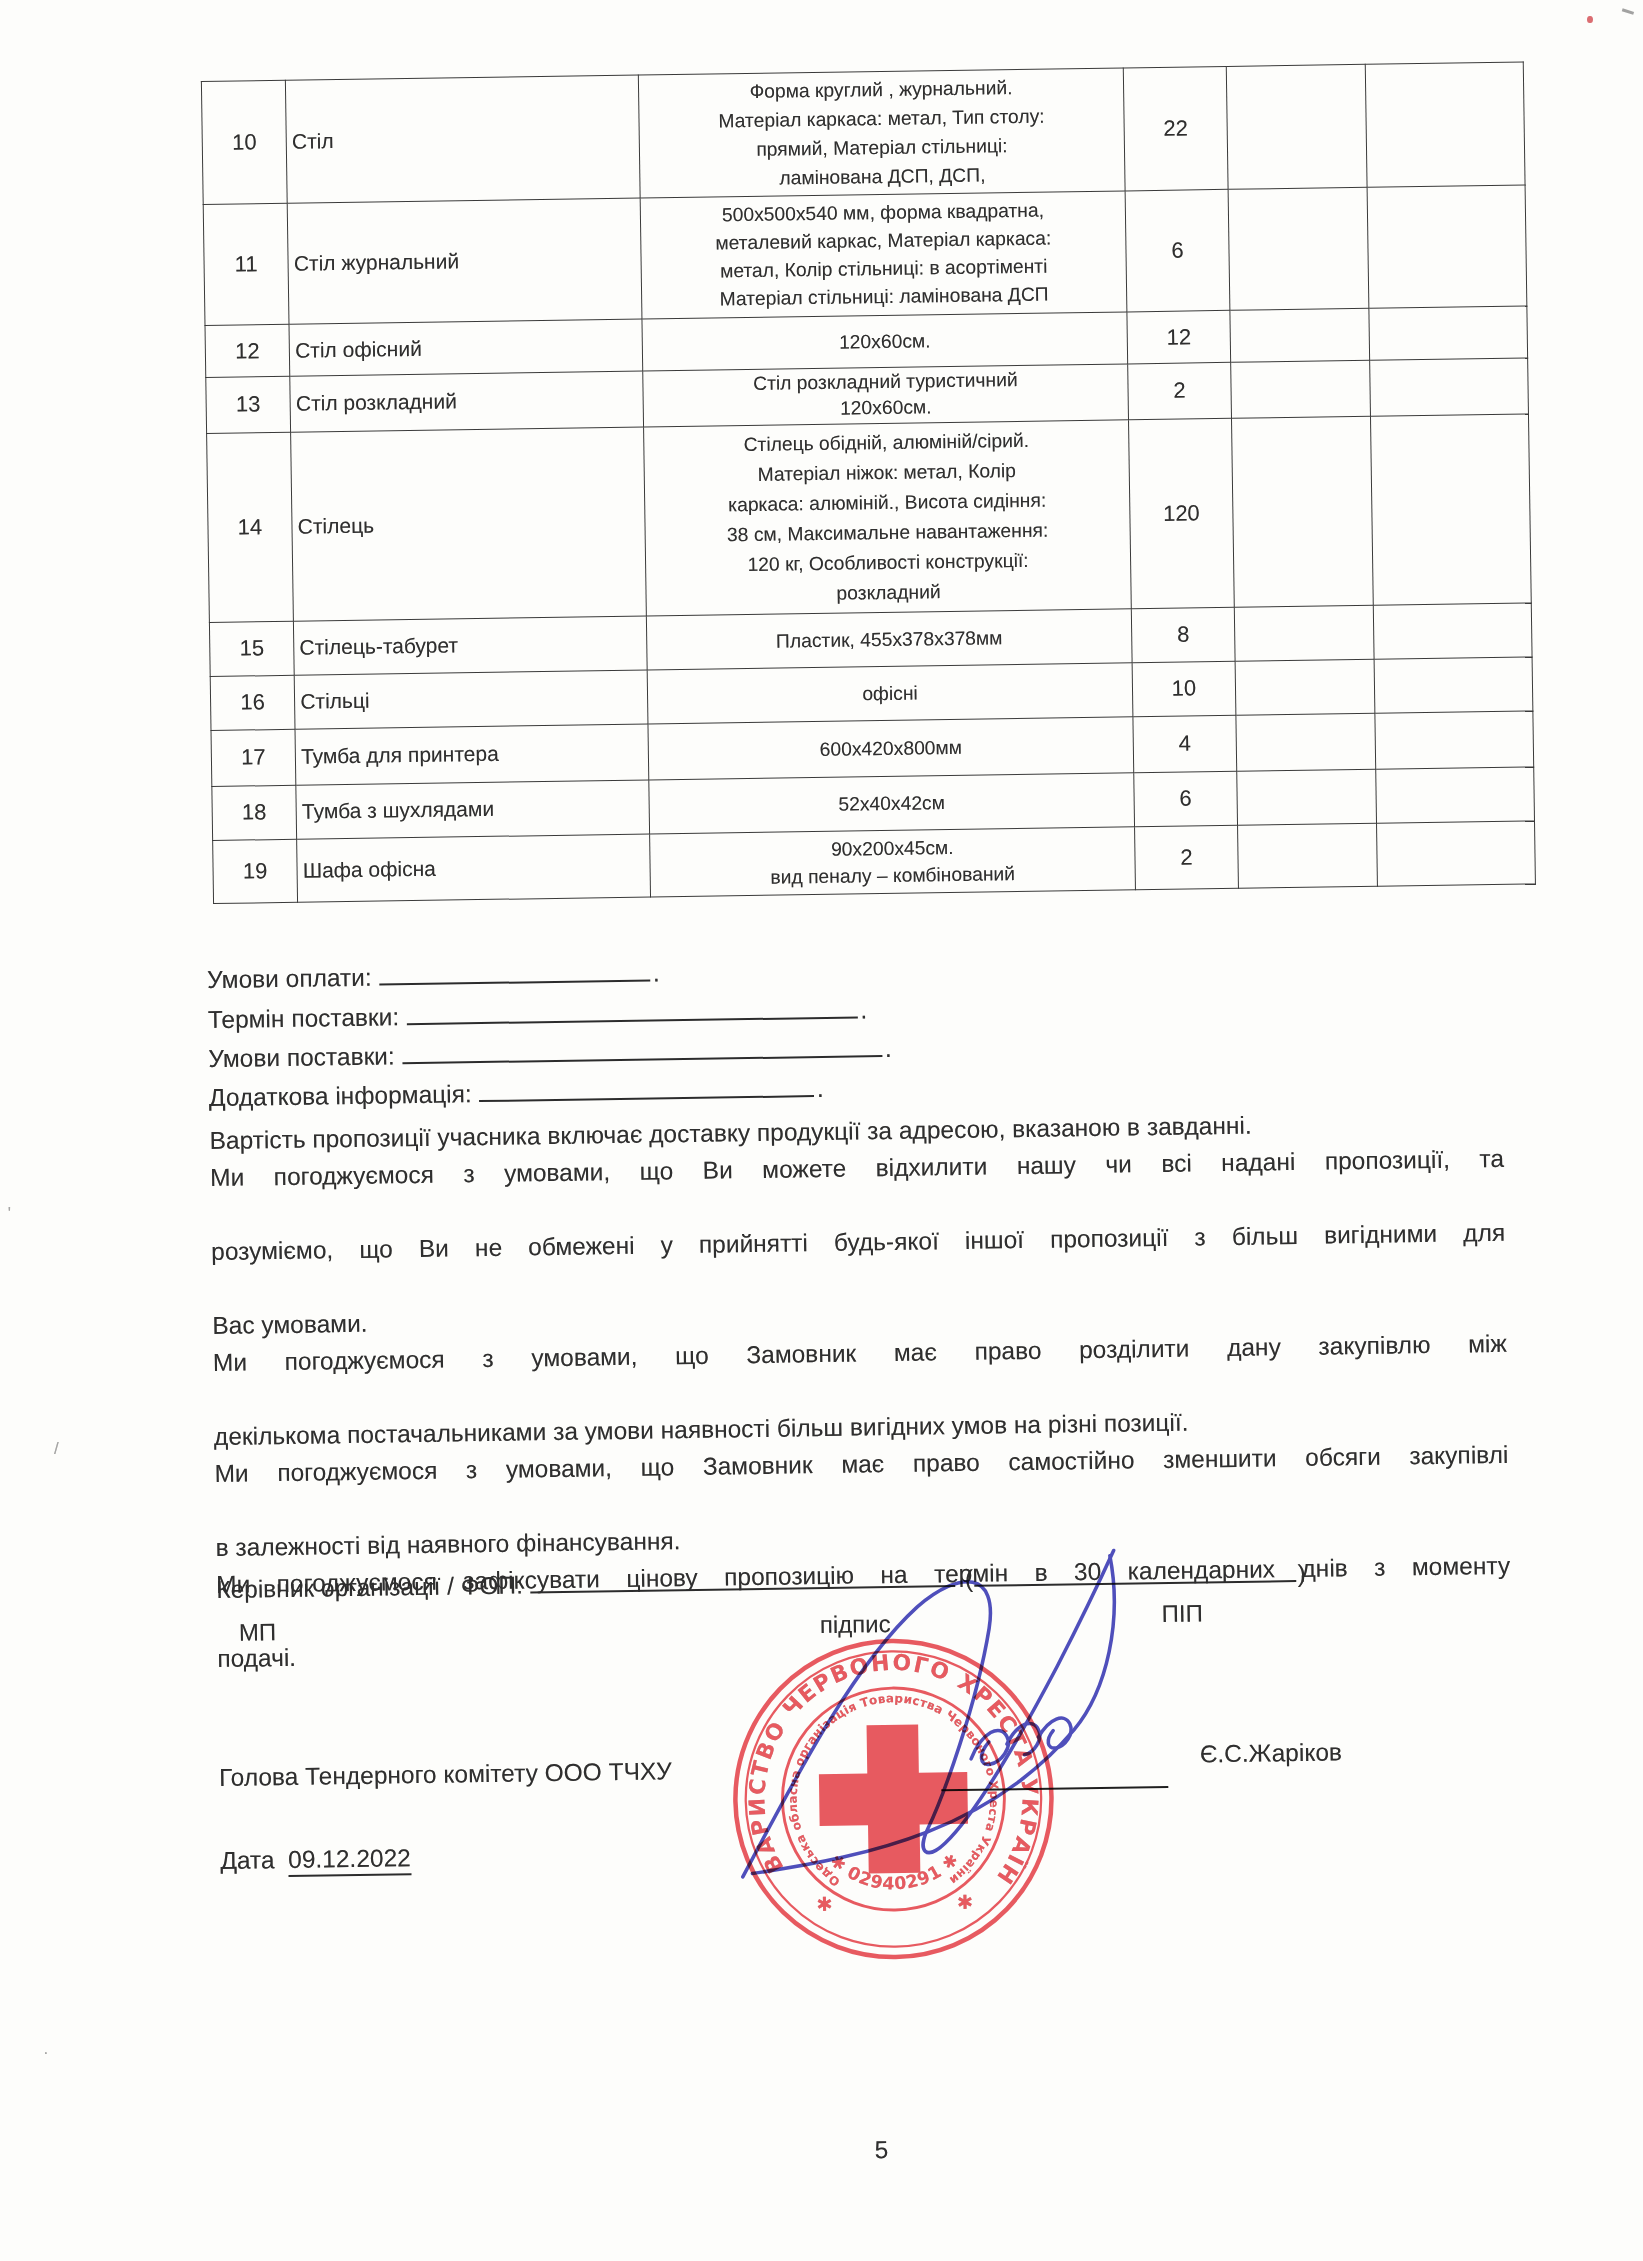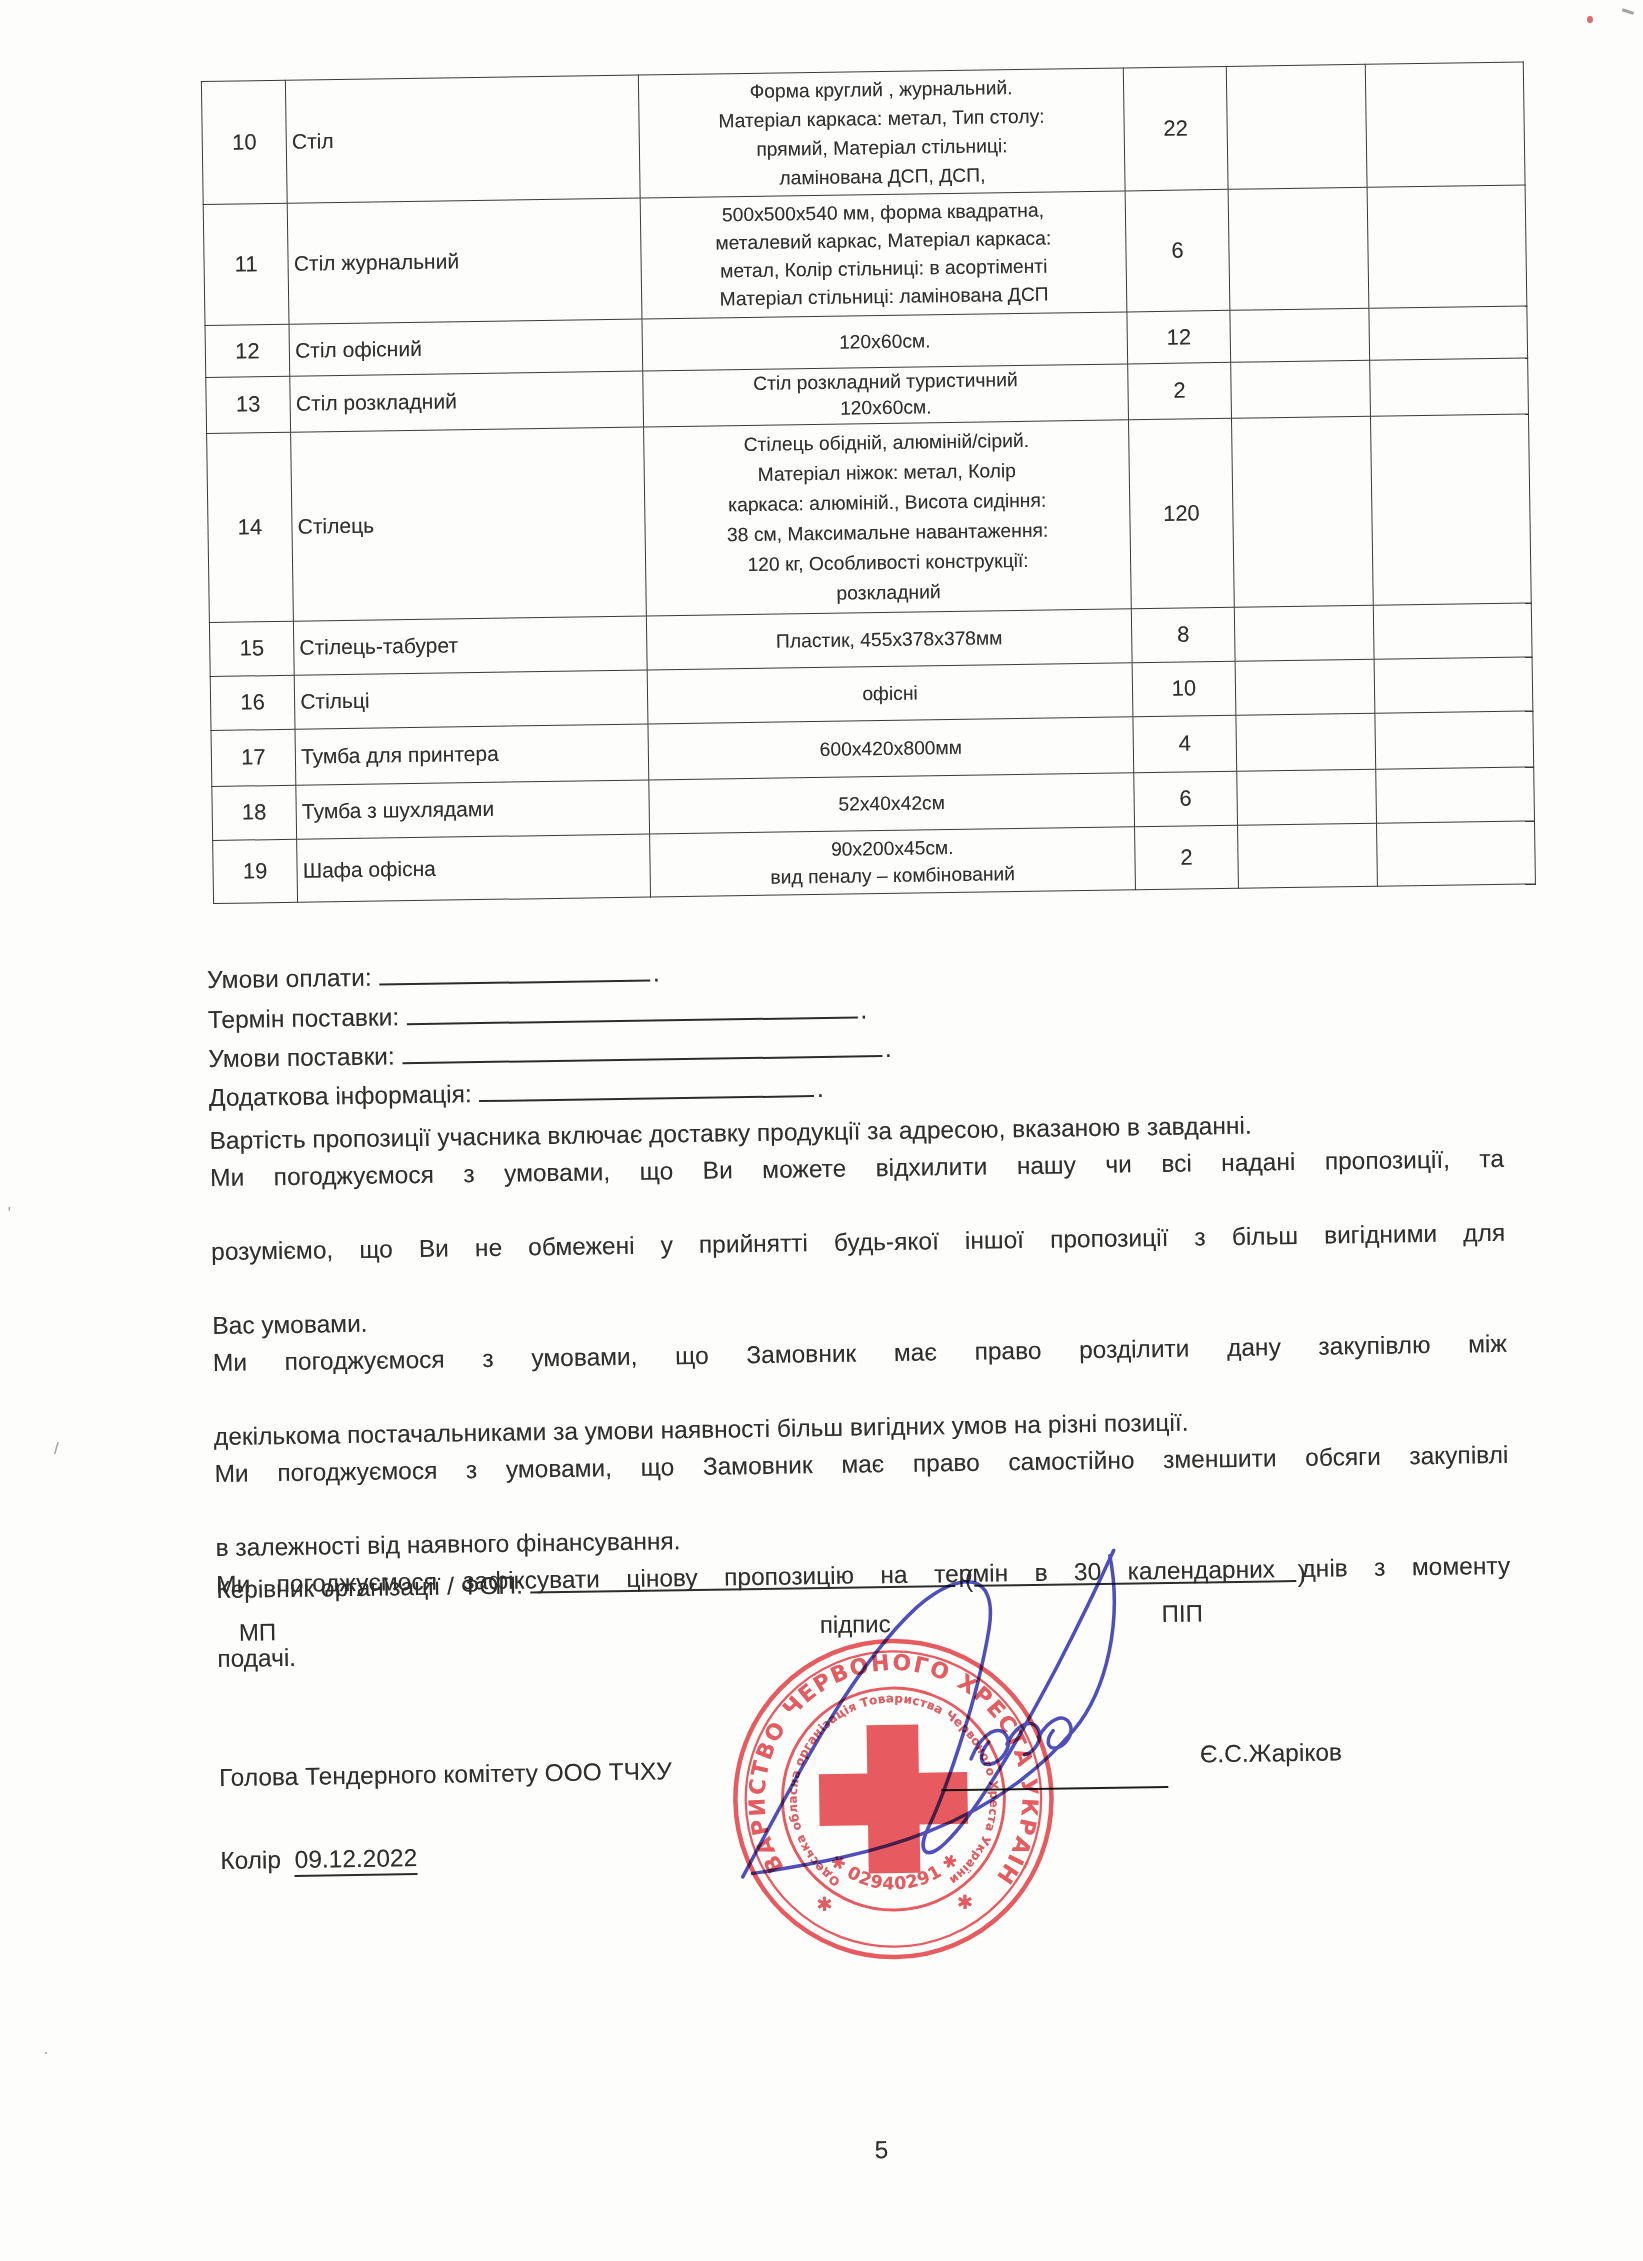--- a/index.html
+++ b/index.html
@@ -193,21 +193,21 @@
     <div class="abs small-cap" style="left:812px;top:1611px">підпис</div>
     <div class="abs small-cap" style="left:1154px;top:1605px">ПІП</div>
 
     <div class="abs lbl" style="left:209px;top:1755px;width:1354px">
       <span>Голова Тендерного комітету ООО ТЧХУ</span>
       <span class="sigline" style="left:722px;top:36px;width:227px"></span>
       <span class="abs" style="left:981px;top:-9px">Є.С.Жаріков</span>
     </div>
 
     <div class="abs lbl" style="left:209px;top:1838px">
-      <span>Колір</span>&nbsp;
+      <span>Дата</span>&nbsp;
       <span class="date-val">09.12.2022</span>
     </div>
 
     <svg class="stamp" viewBox="-262 -262 524 524">
       <defs>
         <path id="arc-outer" d="M -163.8 114.7 A 200 200 0 1 1 163.8 114.7" fill="none"></path>
         <path id="arc-inner" d="M -86 122.9 A 150 150 0 1 1 86 122.9" fill="none"></path>
         <path id="arc-code" d="M -131.6 47.9 A 140 140 0 0 0 131.6 47.9" fill="none"></path>
       </defs>
       <g stroke="#e4434a" fill="none">

